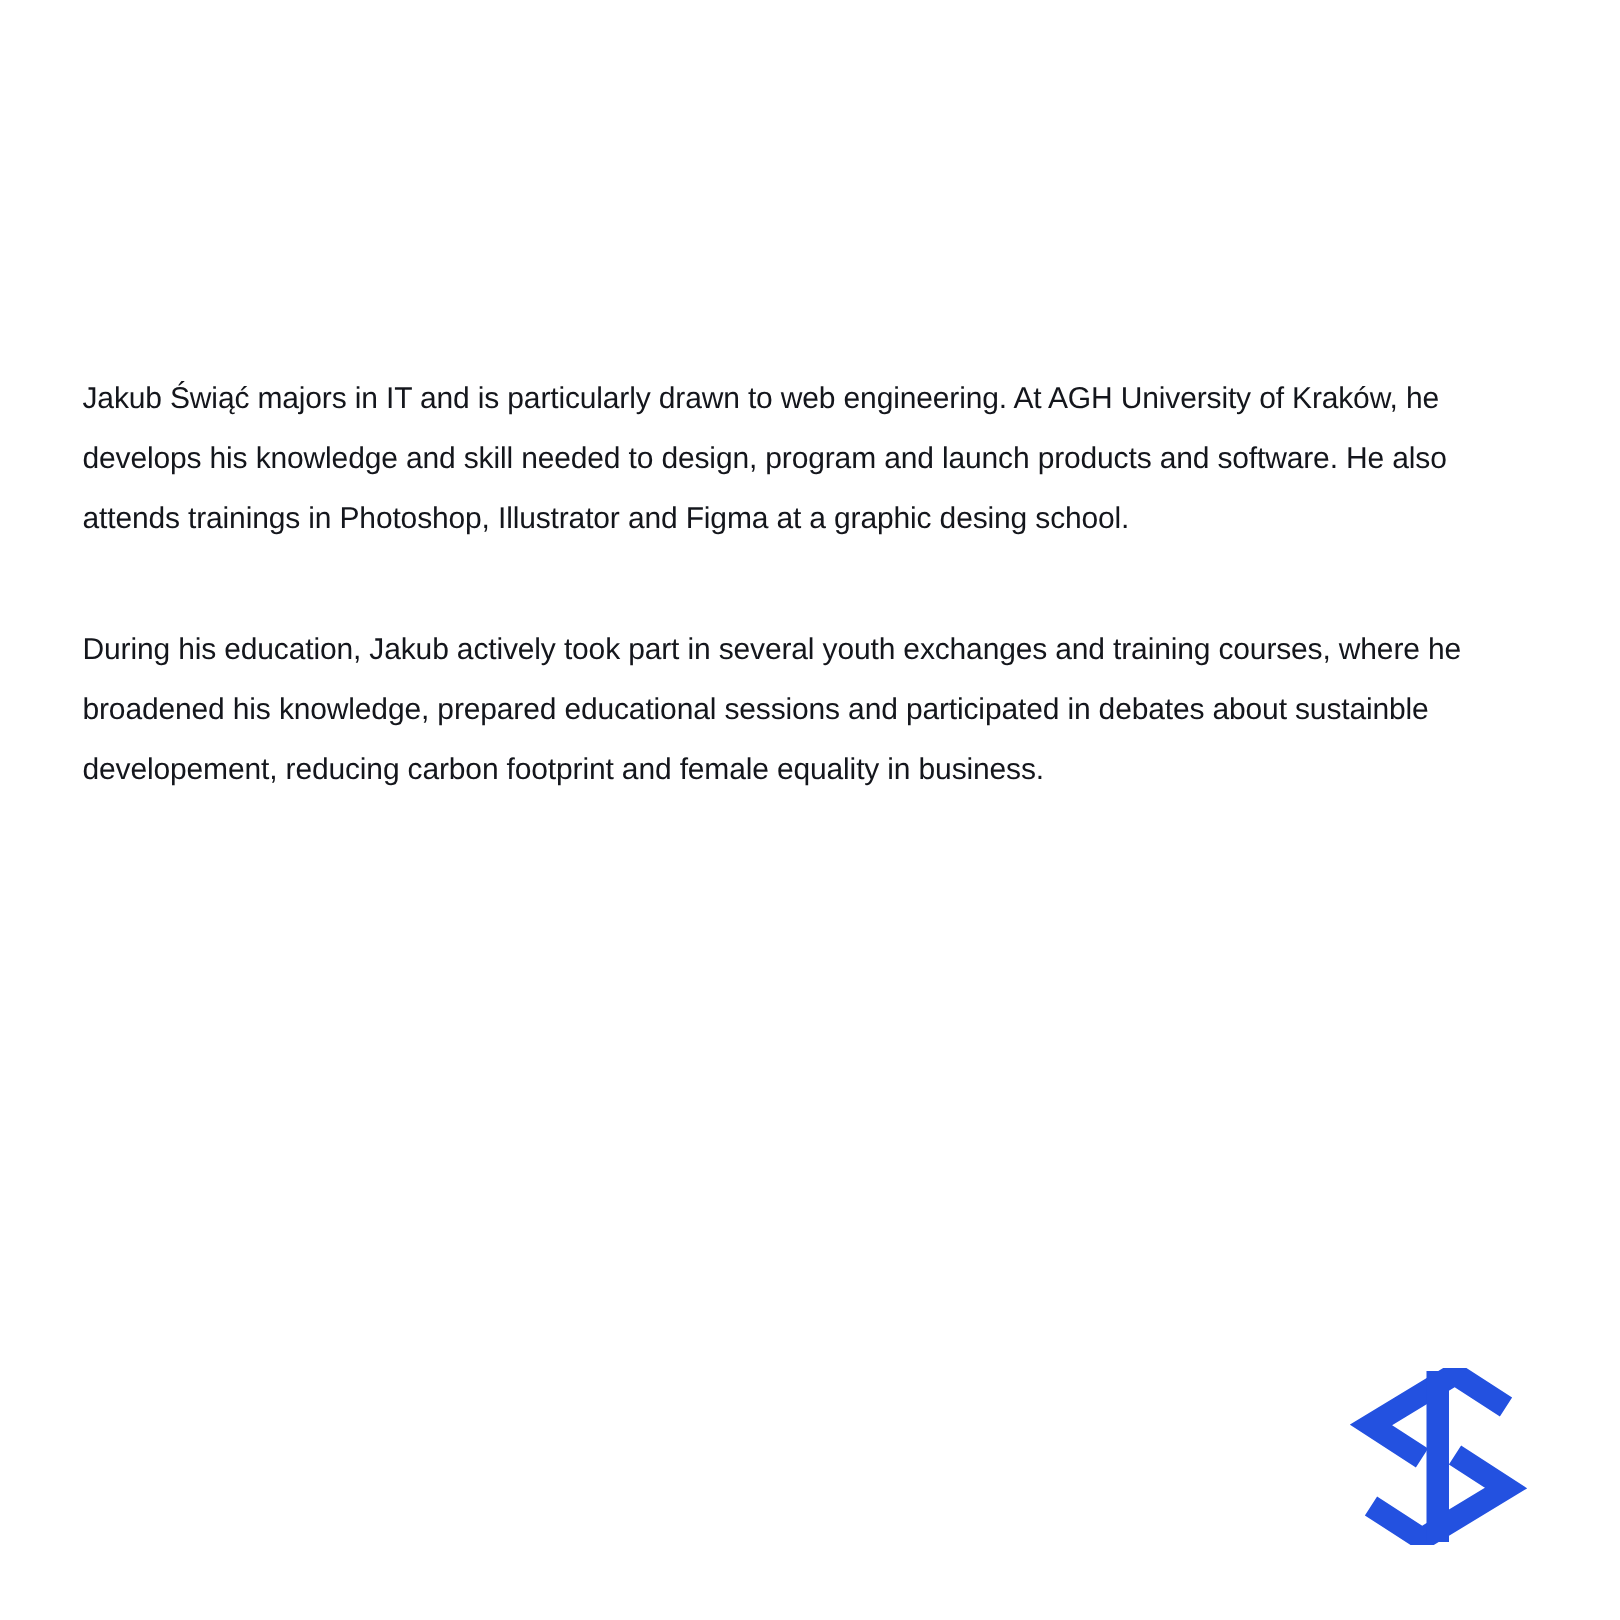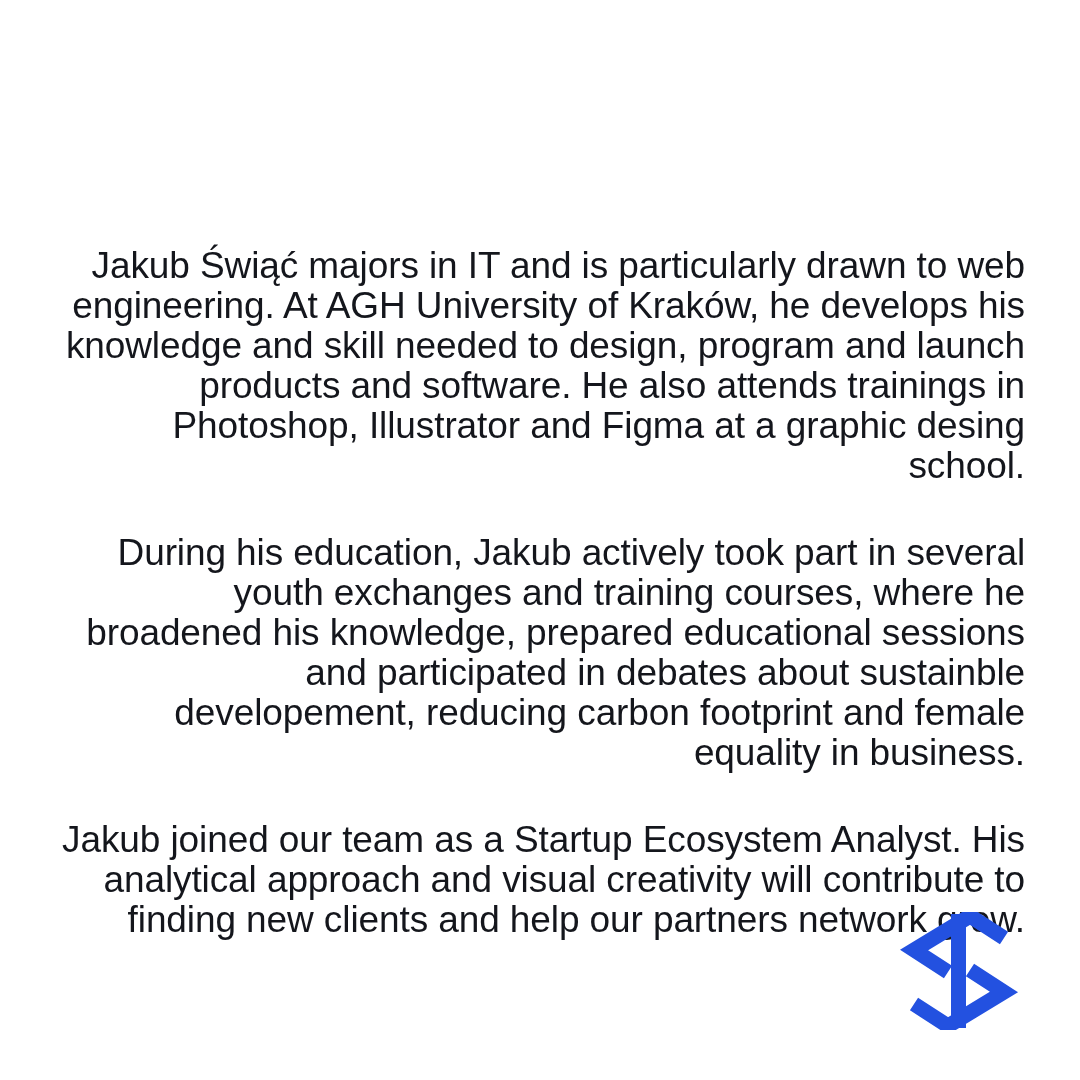--- a/index.html
+++ b/index.html
@@ -18,23 +18,23 @@
     width: 1080px;
     height: 1080px;
     background: #ffffff;
     box-sizing: border-box;
   }
   .body-copy {
     position: absolute;
     top: 246px;
     left: 55px;
     width: 970px;
-    text-align: right;
+    text-align: left;
     color: #14161c;
-    font-size: 37px;
+    font-size: 20px;
     line-height: 40px;
     letter-spacing: -0.1px;
   }
   .paragraph {
     margin: 0;
     padding: 0;
   }
   .paragraph + .paragraph {
     margin-top: 47px;
   }
@@ -52,21 +52,20 @@
   }
 </style>
 </head>
 <body>
 
 <div class="card">
 
   <div class="body-copy">
     <p class="paragraph">Jakub Świąć majors in IT and is particularly drawn to web engineering. At AGH University of Kraków, he develops his knowledge and skill needed to design, program and launch products and software. He also attends trainings in Photoshop, Illustrator and Figma at a graphic desing school.</p>
     <p class="paragraph">During his education, Jakub actively took part in several youth exchanges and training courses, where he broadened his knowledge, prepared educational sessions and participated in debates about sustainble developement, reducing carbon footprint and female equality in business.</p>
-    <p class="paragraph">Jakub joined our team as a Startup Ecosystem Analyst. His analytical approach and visual creativity will contribute to finding new clients and help our partners network grow.</p>
   </div>
 
   <div class="logo-wrap">
     <svg viewBox="0 0 118 118" xmlns="http://www.w3.org/2000/svg" aria-hidden="true">
       <g fill="none" stroke="#2351e0" stroke-width="15" stroke-linecap="butt" stroke-linejoin="miter">
         <path d="M104 26 L70 4 L14 38 L48 60"></path>
         <path d="M14 92 L48 114 L104 80 L70 58"></path>
       </g>
       <rect x="51" y="2" width="15" height="114" fill="#2351e0"></rect>
     </svg>

